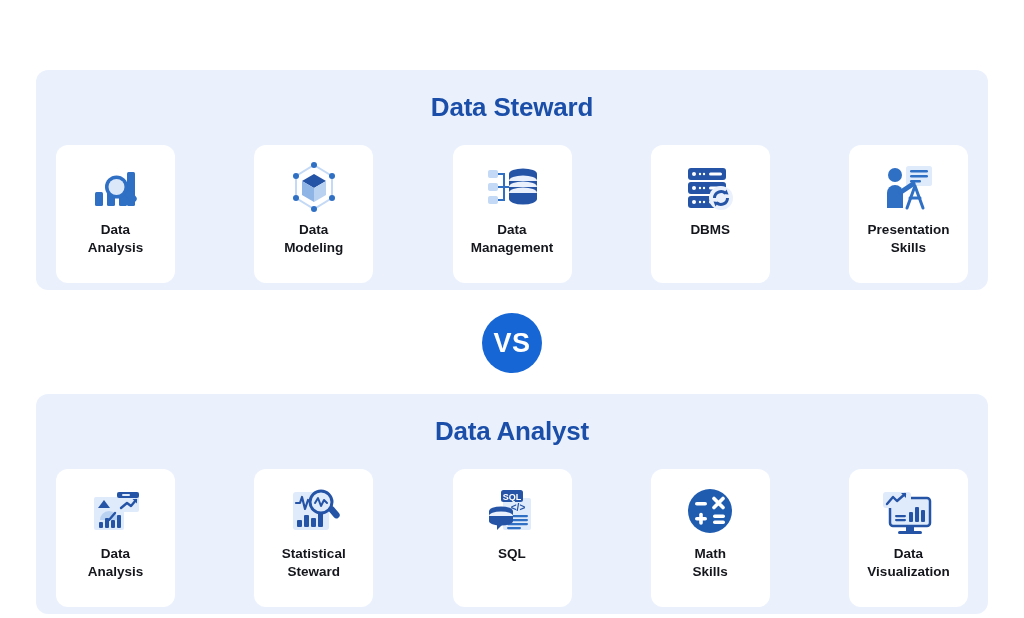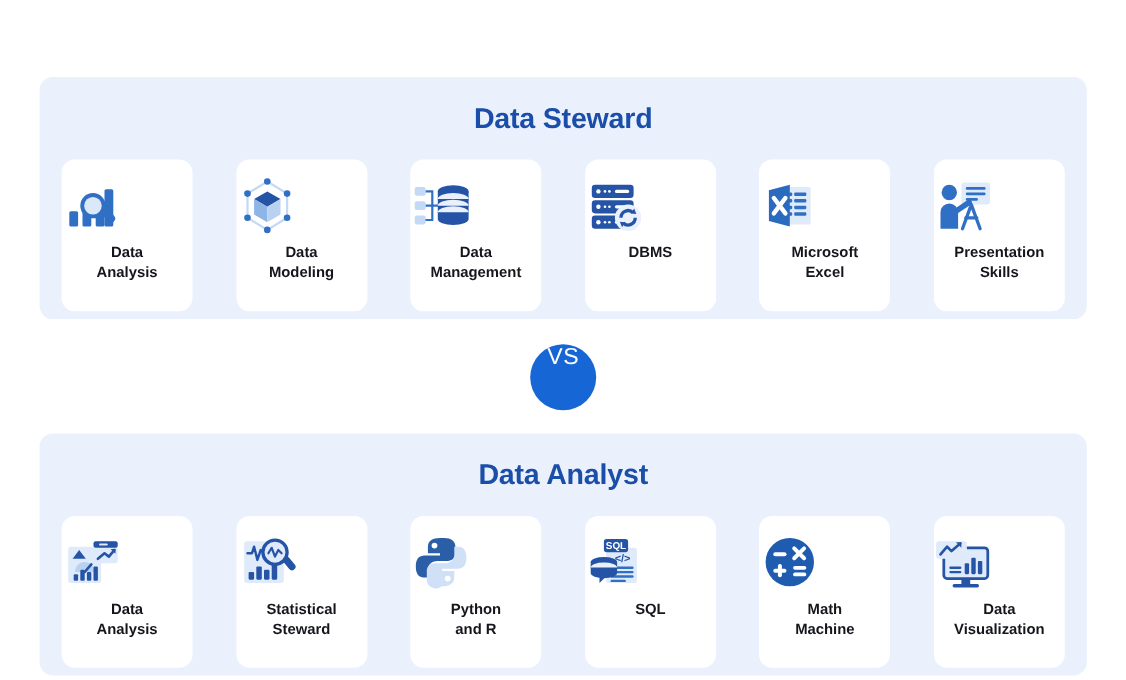--- a/index.html
+++ b/index.html
@@ -60,20 +60,21 @@
     gap: 12px;
   }
 
   .card {
     width: 119px;
     height: 138px;
     background: #ffffff;
     border-radius: 12px;
     display: flex;
     flex-direction: column;
+    align-items: center;
     justify-content: flex-start;
     box-sizing: border-box;
     padding-top: 14px;
   }
 
   .card-icon {
     width: 56px;
     height: 56px;
     display: flex;
     align-items: center;
@@ -95,25 +96,25 @@
   
   .vs-badge {
     position: absolute;
     left: 482px;
     top: 279px;
     width: 60px;
     height: 60px;
     border-radius: 50%;
     background: #1766d5;
     display: flex;
-    align-items: flex-start;
+    align-items: center;
     justify-content: center;
     color: #ffffff;
-    font-size: 21px;
-    font-weight: normal;
+    font-size: 27px;
+    font-weight: bold;
     letter-spacing: 0.4px;
   }
 </style>
 </head>
 <body>
 
 <div class="infographic">
 
   <div class="panel panel-top">
     <div class="panel-title">Data Steward</div>
@@ -199,41 +200,20 @@
             <circle cx="38" cy="38" r="12" fill="#eaf1fd"></circle>
             <path d="M31.5 38 a6.5 6.5 0 0 1 11-4.7" fill="none" stroke="#2554a6" stroke-width="3"></path>
             <path d="M44.5 38 a6.5 6.5 0 0 1 -11 4.7" fill="none" stroke="#2554a6" stroke-width="3"></path>
             <polygon points="43.5,29.5 45.5,34.5 40.5,34 " fill="#2554a6"></polygon>
             <polygon points="32.5,46.5 30.5,41.5 35.5,42 " fill="#2554a6"></polygon>
           </svg>
         </div>
         <div class="card-label">DBMS</div>
       </div>
 
-      <div class="card">
-        <div class="card-icon">
-          <svg width="54" height="54" viewBox="0 0 54 54">
-            <rect x="22" y="10" width="24" height="34" rx="1.5" fill="#dfeafb"></rect>
-            <g fill="#2f6fc4">
-              <rect x="31" y="15" width="11" height="3.2" rx="1"></rect>
-              <rect x="31" y="21" width="11" height="3.2" rx="1"></rect>
-              <rect x="31" y="27" width="11" height="3.2" rx="1"></rect>
-              <rect x="31" y="33" width="11" height="3.2" rx="1"></rect>
-              <rect x="26" y="15" width="3.2" height="3.2" rx="1"></rect>
-              <rect x="26" y="21" width="3.2" height="3.2" rx="1"></rect>
-              <rect x="26" y="27" width="3.2" height="3.2" rx="1"></rect>
-              <rect x="26" y="33" width="3.2" height="3.2" rx="1"></rect>
-            </g>
-            <path d="M8 13 L27 8 V46 L8 41 Z" fill="#2a6bc0"></path>
-            <path d="M12.5 20 L23 34 M23 20 L12.5 34" stroke="#ffffff" stroke-width="4" stroke-linecap="round"></path>
-          </svg>
-        </div>
-        <div class="card-label">Microsoft
-Excel</div>
-      </div>
 
 
       <div class="card">
         <div class="card-icon">
           <svg width="54" height="54" viewBox="0 0 54 54">
             <rect x="24" y="6" width="26" height="20" rx="2.5" fill="#dfeafb"></rect>
             <g fill="#2f6fc4">
               <rect x="28" y="10" width="18" height="2.6" rx="1.3"></rect>
               <rect x="28" y="15" width="18" height="2.6" rx="1.3"></rect>
               <rect x="28" y="20" width="11" height="2.6" rx="1.3"></rect>
@@ -299,36 +279,20 @@
             </g>
             <circle cx="34" cy="18" r="11" fill="#dfeafb" stroke="#2554a6" stroke-width="3"></circle>
             <path d="M28 19 L31 14 L34 22 L37 16 L40 19" stroke="#2554a6" stroke-width="2" fill="none" stroke-linecap="round" stroke-linejoin="round"></path>
             <rect x="40" y="25" width="6.5" height="14" rx="3.2" transform="rotate(-40 40 25)" fill="#2554a6"></rect>
           </svg>
         </div>
         <div class="card-label">Statistical
 Steward</div>
       </div>
 
-      <div class="card">
-        <div class="card-icon">
-          <svg width="54" height="54" viewBox="0 0 54 54">
-            <path d="M26 5 c-7 0 -11 3 -11 8 v6 h11 v2 H12 c-5 0 -8 3 -8 10
-                     c0 7 3 10 7 10 h4 v-7 c0 -5 4 -8 9 -8 h9 c4 0 7 -3 7 -7
-                     V13 c0 -5 -4 -8 -10 -8 Z" fill="#2a5fa8"></path>
-            <circle cx="21" cy="12" r="2.6" fill="#ffffff"></circle>
-            <path d="M28 49 c7 0 11 -3 11 -8 v-6 H28 v-2 h14 c5 0 8 -3 8 -10
-                     c0 -7 -3 -10 -7 -10 h-4 v7 c0 5 -4 8 -9 8 h-9 c-4 0 -7 3 -7 7
-                     v8 c0 5 4 8 10 8 Z" fill="#cfe0f7"></path>
-            <circle cx="33" cy="42" r="2.6" fill="#ffffff"></circle>
-          </svg>
-        </div>
-        <div class="card-label">Python
-and R</div>
-      </div>
 
       <div class="card">
         <div class="card-icon">
           <svg width="54" height="54" viewBox="0 0 54 54">
             <rect x="18" y="14" width="28" height="32" rx="2" fill="#dfeafb"></rect>
             <rect x="16" y="6" width="22" height="12" rx="2.5" fill="#2554a6"></rect>
             <text x="27" y="15.5" font-family="Liberation Sans, sans-serif" font-size="9" font-weight="bold" fill="#ffffff" text-anchor="middle">SQL</text>
             <text x="33" y="27" font-family="Liberation Sans, sans-serif" font-size="10" font-weight="bold" fill="#2554a6" text-anchor="middle">&lt;/&gt;</text>
             <g fill="#2f6fc4">
               <rect x="22" y="31" width="21" height="2.2" rx="1.1"></rect>
@@ -352,21 +316,21 @@
             <circle cx="27" cy="27" r="22" fill="#1f5cb0"></circle>
             <rect x="12" y="18" width="12" height="3.6" rx="1.8" fill="#ffffff"></rect>
             <path d="M31 14.5 L40 23.5 M40 14.5 L31 23.5" stroke="#ffffff" stroke-width="3.6" stroke-linecap="round"></path>
             <rect x="12" y="33" width="12" height="3.6" rx="1.8" fill="#ffffff"></rect>
             <rect x="16.2" y="28.8" width="3.6" height="12" rx="1.8" fill="#ffffff"></rect>
             <rect x="30" y="30.5" width="12" height="3.4" rx="1.7" fill="#ffffff"></rect>
             <rect x="30" y="36.5" width="12" height="3.4" rx="1.7" fill="#ffffff"></rect>
           </svg>
         </div>
         <div class="card-label">Math
-Machine</div>
+Skills</div>
       </div>
 
       <div class="card">
         <div class="card-icon">
           <svg width="54" height="54" viewBox="0 0 54 54">
             <rect x="8" y="14" width="40" height="28" rx="3" fill="#dfeafb" stroke="#2554a6" stroke-width="2.5"></rect>
             <g fill="#2554a6">
               <rect x="13" y="31" width="11" height="2.2" rx="1.1"></rect>
               <rect x="13" y="35" width="11" height="2.2" rx="1.1"></rect>
               <rect x="27" y="28" width="4" height="10" rx="1"></rect>

